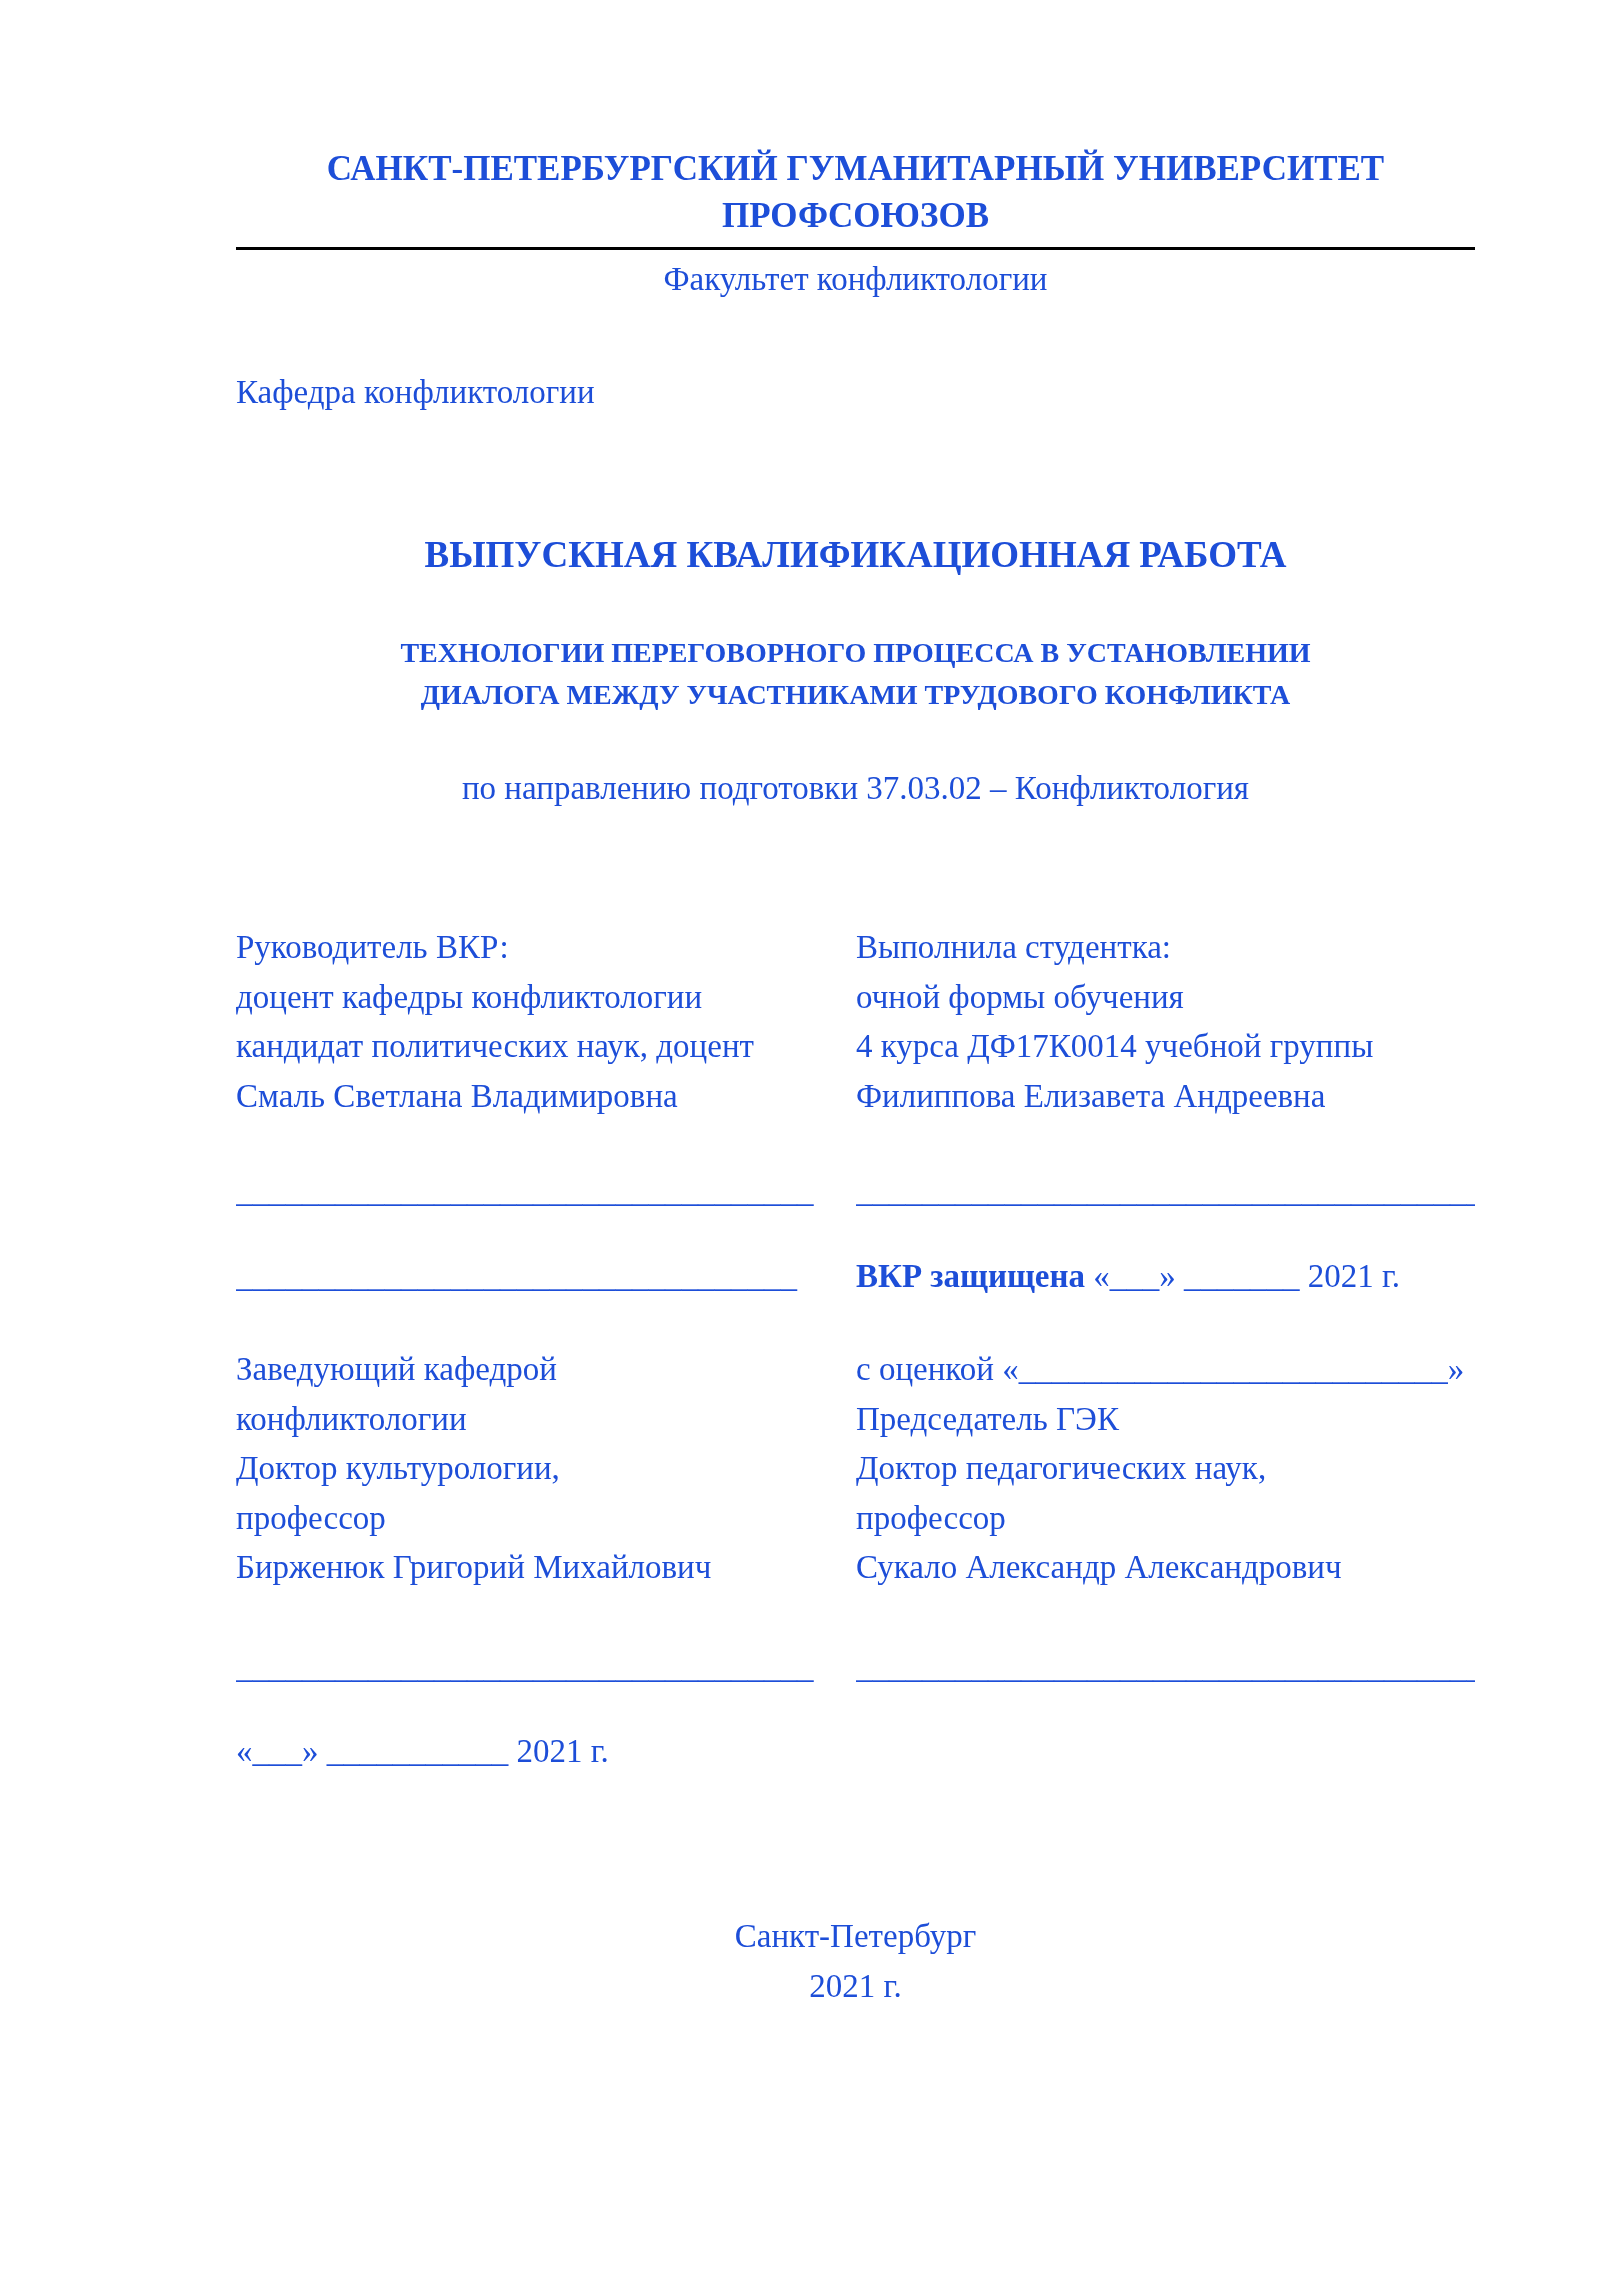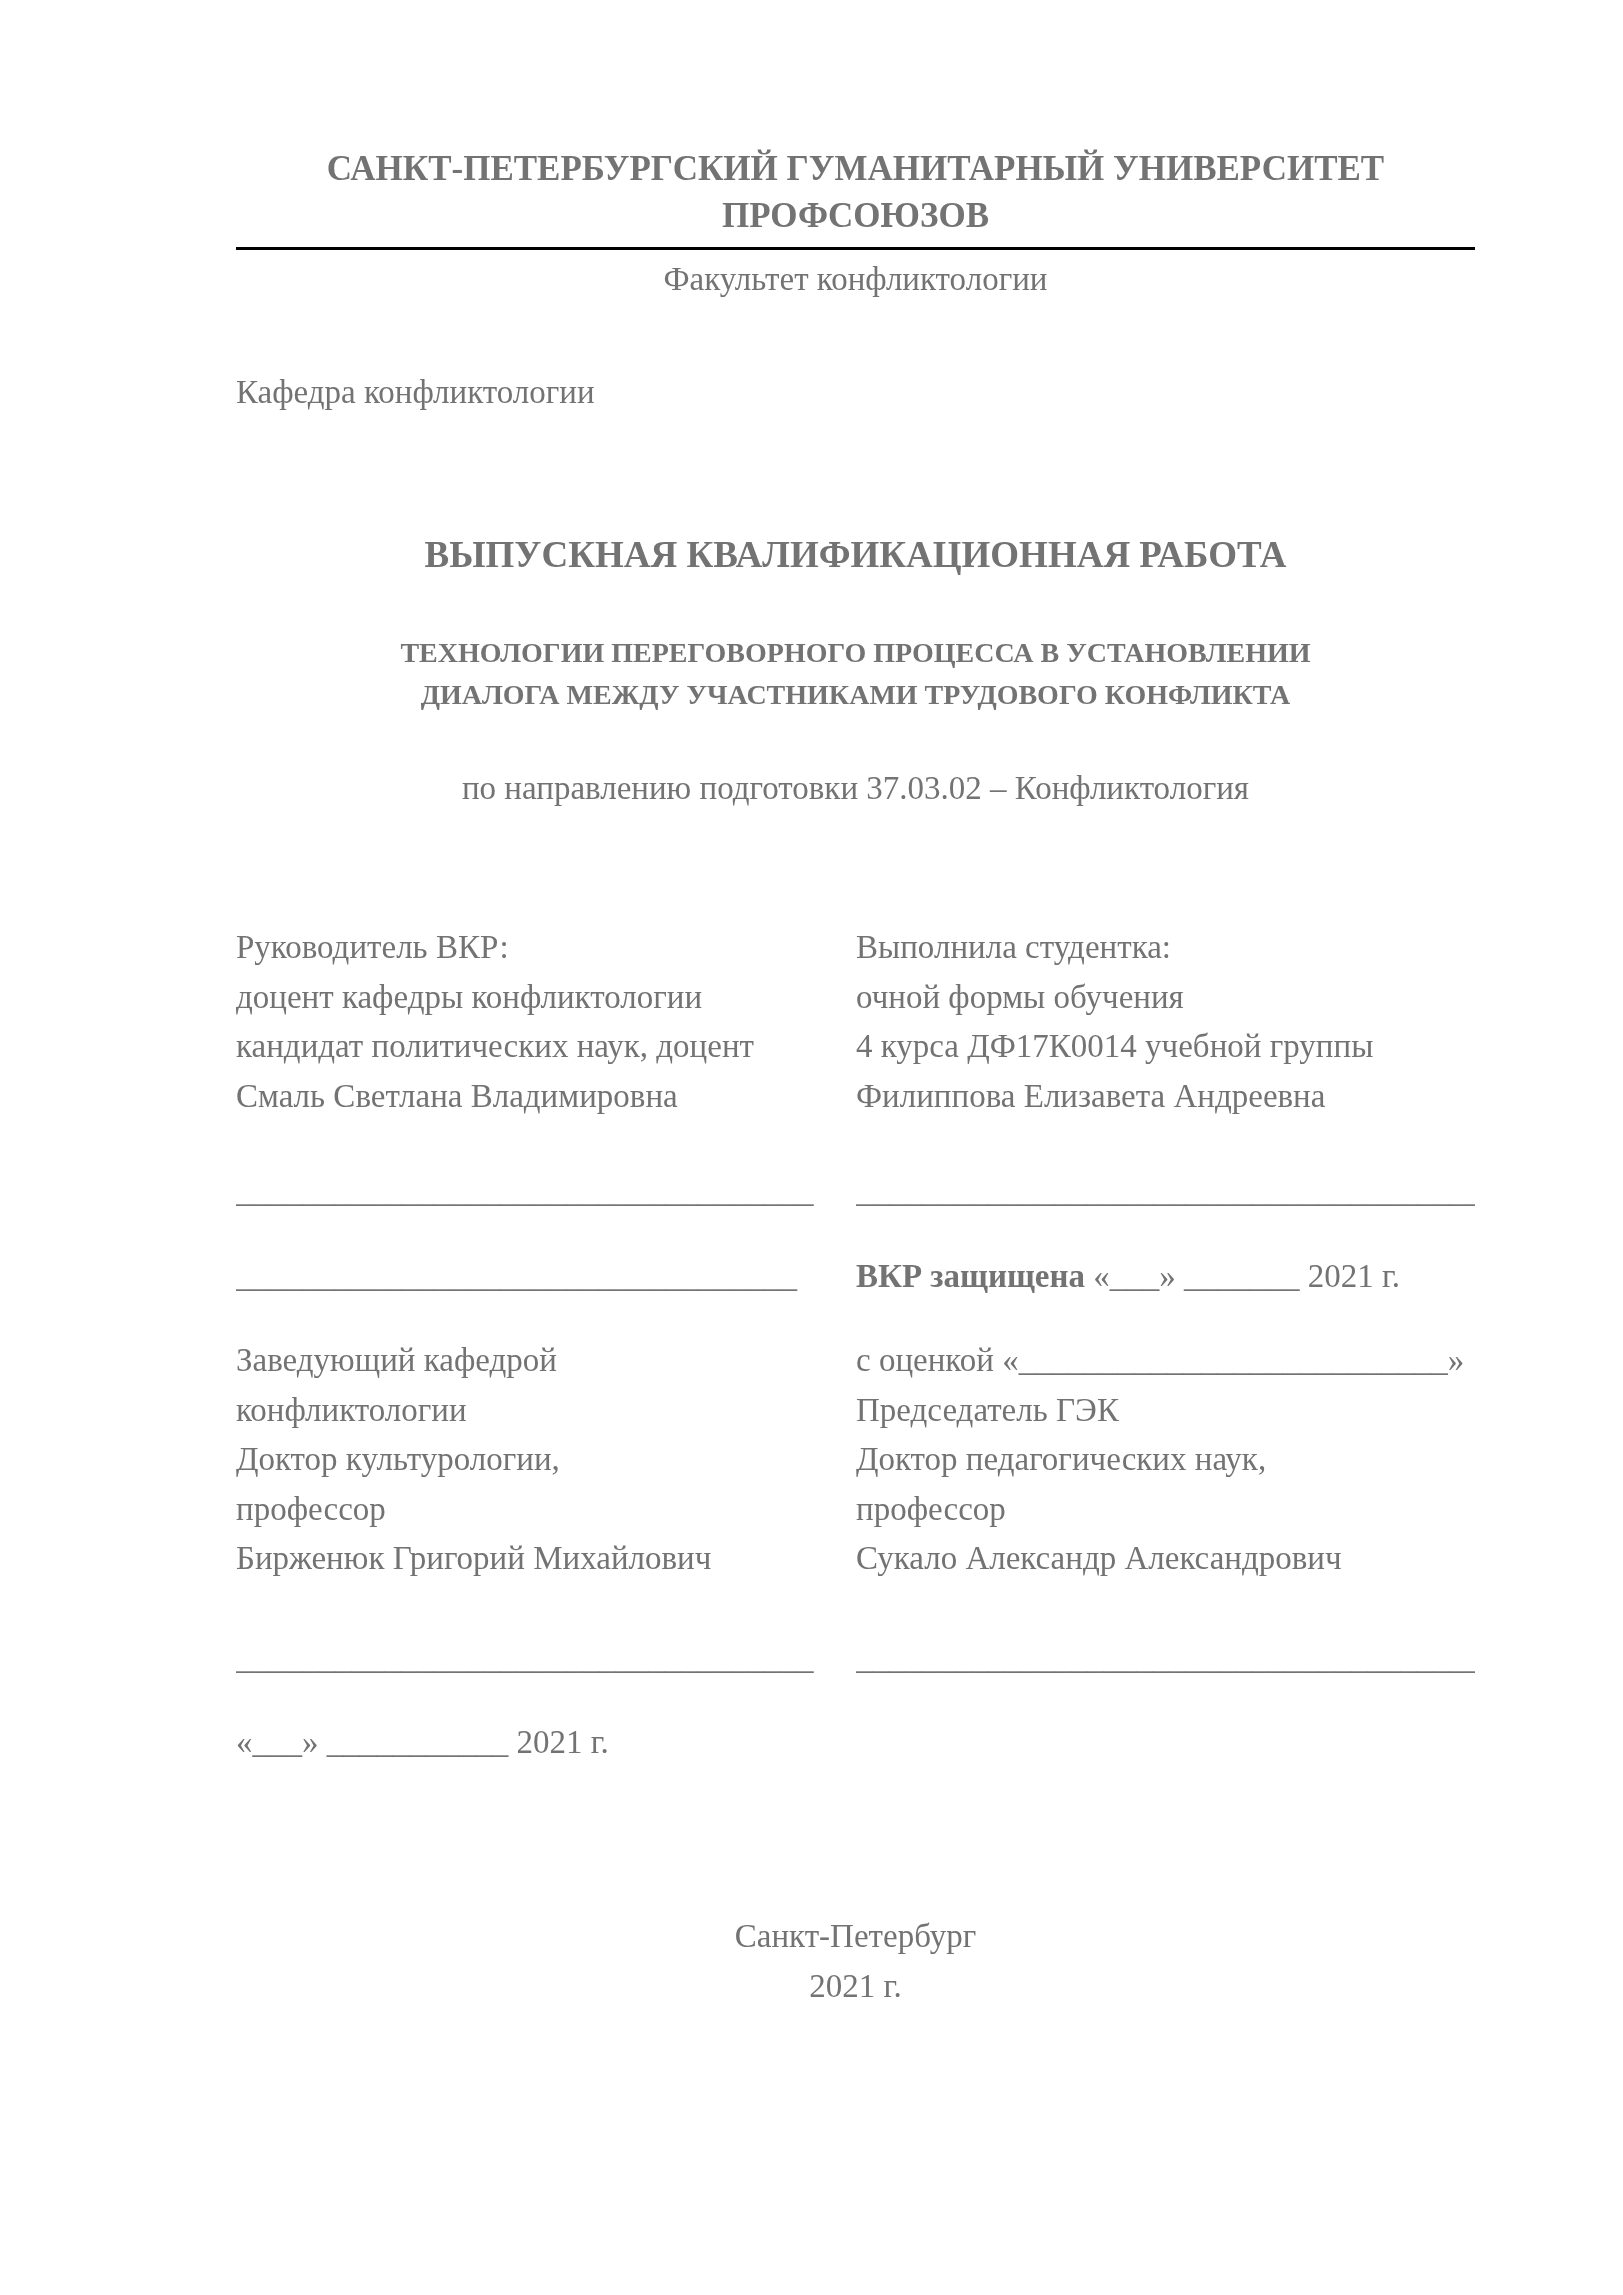--- a/index.html
+++ b/index.html
@@ -7,21 +7,21 @@
     padding: 0;
     background: #ffffff;
   }
   .page {
     position: relative;
     width: 1623px;
     height: 2295px;
     box-sizing: border-box;
     padding: 145px 148px 0 236px;
     background: #ffffff;
-    color: #737373;
+    color: #1d4ed8;
     font-family: "Liberation Serif", "DejaVu Serif", serif;
     font-size: 33px;
     line-height: 1.5;
   }
   .university {
     font-size: 35px;
     font-weight: bold;
     text-align: center;
     line-height: 1.35;
   }
@@ -47,21 +47,21 @@
   }
   .program { text-align: center; line-height: 1.45; margin-top: 49px; }
   .cols {
     display: grid;
     grid-template-columns: 585px 1fr;
     column-gap: 35px;
   }
   .people { margin-top: 111px; }
   .sig-row1 { margin-top: 46px; }
   .defense-row { margin-top: 35px; }
-  .blocks { margin-top: 35px; }
+  .blocks { margin-top: 44px; }
   .sig-row2 { margin-top: 50px; }
   .date-row { margin-top: 35px; }
   .bold { font-weight: bold; }
   .line { white-space: nowrap; overflow: hidden; }
   .footer {
     position: absolute;
     top: 1912px;
     left: 236px;
     right: 148px;
     text-align: center;

